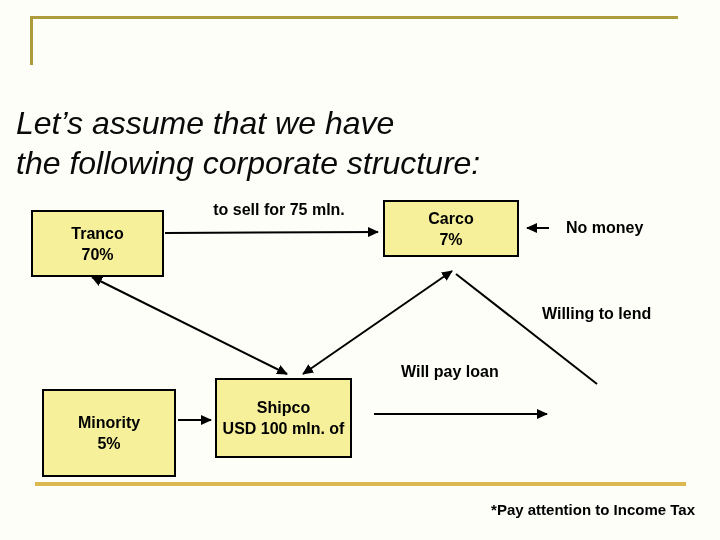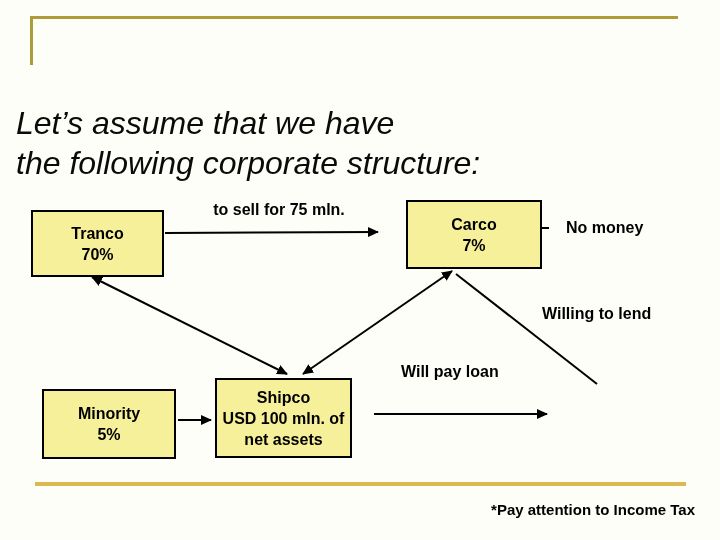--- a/index.html
+++ b/index.html
@@ -44,22 +44,22 @@
   .node {
     position: absolute;
     background: #f6f09a;
     border: 2px solid #000;
     display: flex; flex-direction: column;
     align-items: center; justify-content: center;
     font-weight: bold; font-size: 16px; line-height: 21px;
     text-align: center; color: #000;
   }
   .node-tranco   { left: 31px;  top: 210px; width: 133px; height: 67px; }
-  .node-carco    { left: 406px; top: 200px; width: 136px; height: 69px; }
-  .node-minority { left: 42px;  top: 389px; width: 134px; height: 70px; }
+  .node-carco    { left: 383px; top: 200px; width: 136px; height: 57px; }
+  .node-minority { left: 42px;  top: 389px; width: 134px; height: 88px; }
   .node-shipco   { left: 215px; top: 378px; width: 137px; height: 80px; }
   .node-bank     { left: 552px; top: 384px; width: 98px;  height: 49px; }
   
   .flabel {
     position: absolute; font-weight: bold; font-size: 16px; color: #000;
     white-space: nowrap;
   }
   .label-sell        { left: 198px; top: 201px; width: 162px; text-align: center; }
   .label-no-money    { left: 566px; top: 219px; }
   .label-willing     { left: 542px; top: 305px; }
@@ -114,21 +114,20 @@
   </div>
 
   <div class="node node-minority">
     <span>Minority</span>
     <span>5%</span>
   </div>
 
   <div class="node node-shipco">
     <span>Shipco</span>
     <span>USD 100 mln. of</span>
-    <span>net assets</span>
   </div>
 
 
   <div class="flabel label-sell">to sell for 75 mln.</div>
   <div class="flabel label-no-money">No money</div>
   <div class="flabel label-willing">Willing to lend</div>
   <div class="flabel label-will-pay">Will pay loan</div>
 
   <div class="footer-divider"></div>
   <div class="footnote">*Pay attention to Income Tax</div>

